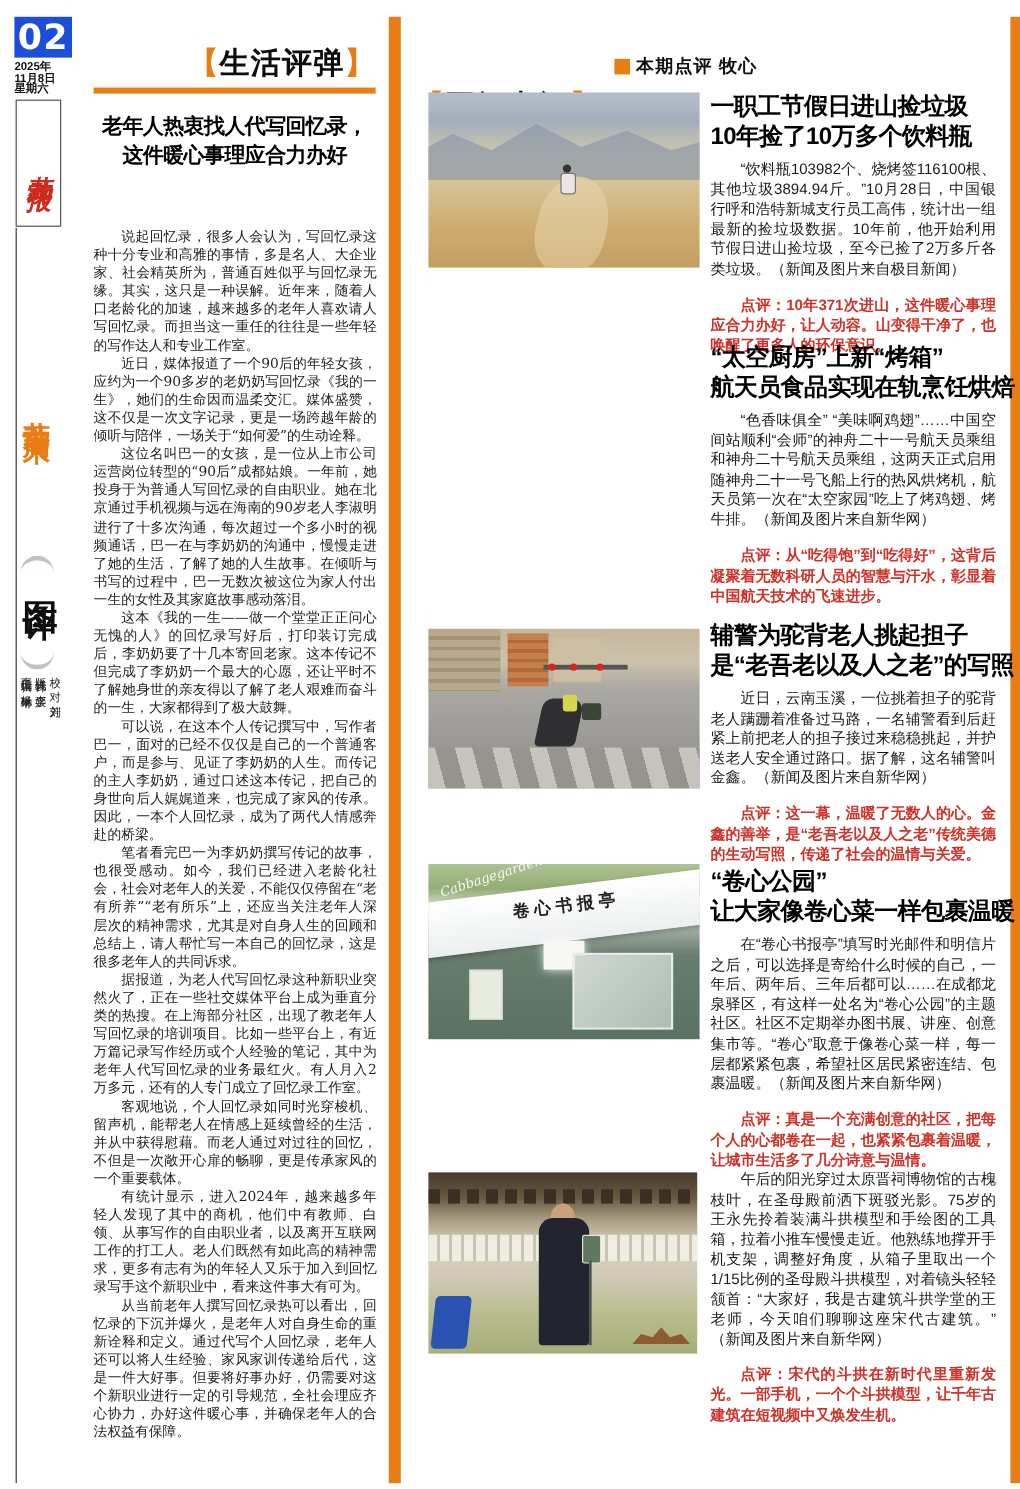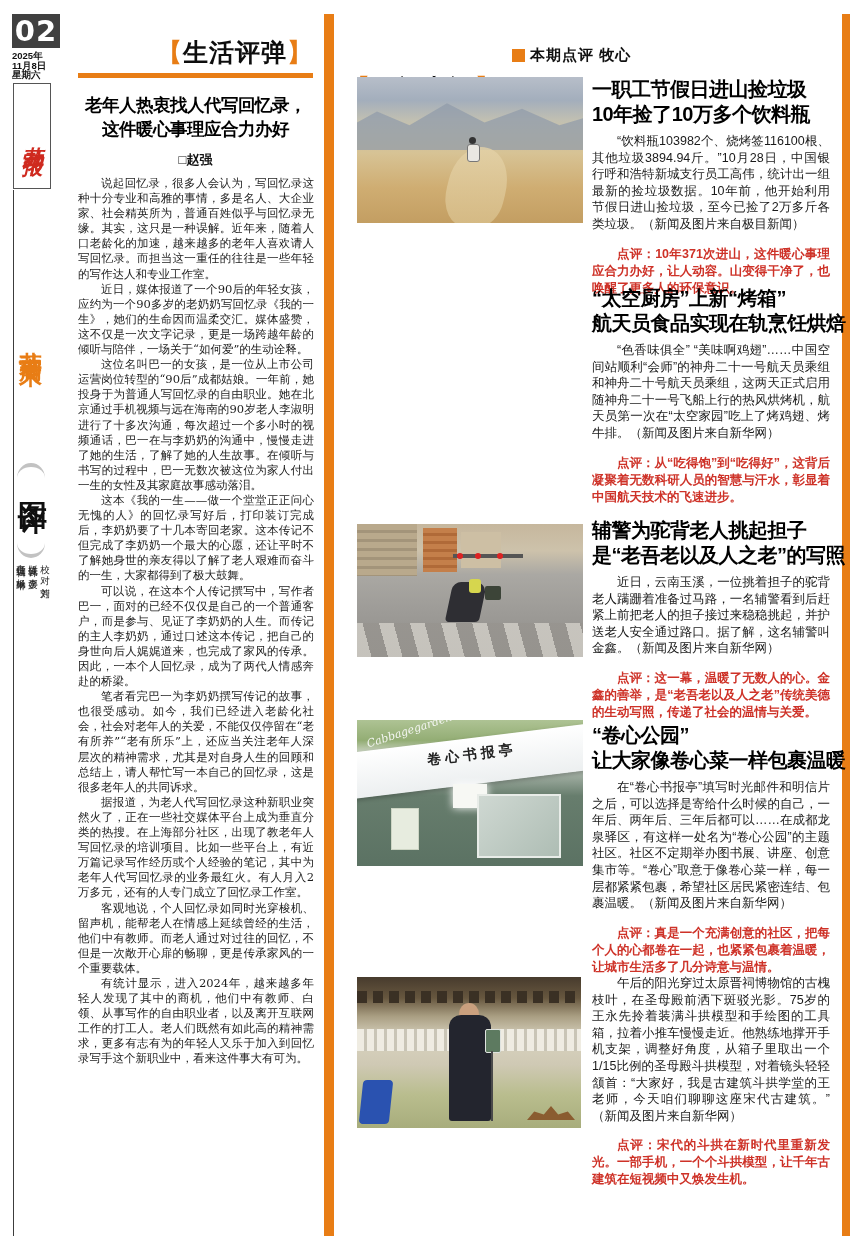--- a/index.html
+++ b/index.html
@@ -2,21 +2,21 @@
 <html lang="zh"><head>
 <meta charset="utf-8">
 <style>
   html,body{margin:0;padding:0;background:#fff;}
   #page{position:relative;width:850px;height:1241px;background:#fff;overflow:hidden;
         font-family:"Liberation Sans",sans-serif;color:#111;}
   .abs{position:absolute;}
   .v{writing-mode:vertical-rl;}
 
   
-  #pagenum{left:12px;top:14px;width:48px;height:34px;background:#404040;color:#fff;
+  #pagenum{left:12px;top:14px;width:48px;height:34px;background:#1d4ed8;color:#fff;
            font-family:"DejaVu Sans",sans-serif;font-weight:bold;font-size:29px;
            display:flex;align-items:center;justify-content:center;letter-spacing:1px;}
   #dateblock{left:12px;top:51px;width:54px;font-size:9.5px;font-weight:bold;line-height:9.5px;color:#111;}
   #masthead{left:13px;top:83px;width:36px;height:104px;border:1px solid #555;
             display:flex;align-items:center;justify-content:center;}
   #masthead span{writing-mode:vertical-rl;font-family:"DejaVu Serif",serif;font-style:italic;
             font-weight:bold;font-size:21px;color:#cf2a1f;letter-spacing:3px;}
   #sideline{left:13px;top:190px;width:0;height:1046px;border-left:1.6px solid #3c3c3c;}
   #edition{left:16px;top:333px;font-size:23px;font-weight:bold;letter-spacing:3px;}
   #sectionlabel{left:13px;top:478px;font-size:29px;font-weight:800;color:#0f0f0f;letter-spacing:3px;
@@ -29,21 +29,21 @@
   #credits span{display:block;}
 
   
   #essayHead{left:78px;top:36px;width:235px;text-align:right;font-size:25px;font-weight:bold;
              letter-spacing:1px;color:#0d0d0d;white-space:nowrap;}
   .brk{font-weight:bold;}
   #essayRule{left:78px;top:73px;width:235px;height:5px;}
   #essayTitle{left:78px;top:94px;width:235px;text-align:center;font-size:17.5px;font-weight:bold;
               line-height:23.5px;color:#000;letter-spacing:-0.5px;}
   #essayAuthor{left:78px;top:151px;width:235px;text-align:center;font-size:13px;font-weight:bold;color:#111;}
-  #essayBody{left:78px;top:176px;width:236px;font-family:"DejaVu Serif",serif;font-size:11.5px;
+  #essayBody{left:78px;top:190px;width:236px;font-family:"DejaVu Serif",serif;font-size:11.5px;
              line-height:15.1px;color:#1c1c1c;text-align:justify;}
   #essayBody p{margin:0;text-indent:2em;}
 
   
   #divider{left:324px;top:14px;width:10px;height:1222px;}
   #rightbar{left:842px;top:14px;width:8px;height:1222px;}
 
   
   #reviewHead{left:345px;top:36px;font-size:25px;font-weight:bold;letter-spacing:1px;color:#0d0d0d;white-space:nowrap;margin-top:36px;}
   #byline{left:494px;top:46px;display:flex;align-items:center;gap:5px;padding-left:18px;}
@@ -158,31 +158,31 @@
     <span>版式设计　李媛</span>
     <span>责任编辑　杨琳琳</span>
   </div>
 
   <div id="essayHead" class="abs"><span class="brk" style="color:#e87d15;">【</span><span>生活评弹</span><span class="brk" style="color:#e87d15;">】</span></div>
   <div id="essayRule" class="abs" style="background:#e87d15;"></div>
   <div id="essayTitle" class="abs">
     <div>老年人热衷找人代写回忆录，</div>
     <div>这件暖心事理应合力办好</div>
   </div>
-  <div id="essayAuthor" class="abs">□赵强</div>
   <div id="essayBody" class="abs">
     <p>说起回忆录，很多人会认为，写回忆录这种十分专业和高雅的事情，多是名人、大企业家、社会精英所为，普通百姓似乎与回忆录无缘。其实，这只是一种误解。近年来，随着人口老龄化的加速，越来越多的老年人喜欢请人写回忆录。而担当这一重任的往往是一些年轻的写作达人和专业工作室。</p>
     <p>近日，媒体报道了一个90后的年轻女孩，应约为一个90多岁的老奶奶写回忆录《我的一生》，她们的生命因而温柔交汇。媒体盛赞，这不仅是一次文字记录，更是一场跨越年龄的倾听与陪伴，一场关于“如何爱”的生动诠释。</p>
     <p>这位名叫巴一的女孩，是一位从上市公司运营岗位转型的“90后”成都姑娘。一年前，她投身于为普通人写回忆录的自由职业。她在北京通过手机视频与远在海南的90岁老人李淑明进行了十多次沟通，每次超过一个多小时的视频通话，巴一在与李奶奶的沟通中，慢慢走进了她的生活，了解了她的人生故事。在倾听与书写的过程中，巴一无数次被这位为家人付出一生的女性及其家庭故事感动落泪。</p>
     <p>这本《我的一生——做一个堂堂正正问心无愧的人》的回忆录写好后，打印装订完成后，李奶奶要了十几本寄回老家。这本传记不但完成了李奶奶一个最大的心愿，还让平时不了解她身世的亲友得以了解了老人艰难而奋斗的一生，大家都得到了极大鼓舞。</p>
     <p>可以说，在这本个人传记撰写中，写作者巴一，面对的已经不仅仅是自己的一个普通客户，而是参与、见证了李奶奶的人生。而传记的主人李奶奶，通过口述这本传记，把自己的身世向后人娓娓道来，也完成了家风的传承。因此，一本个人回忆录，成为了两代人情感奔赴的桥梁。</p>
     <p>笔者看完巴一为李奶奶撰写传记的故事，也很受感动。如今，我们已经进入老龄化社会，社会对老年人的关爱，不能仅仅停留在“老有所养”“老有所乐”上，还应当关注老年人深层次的精神需求，尤其是对自身人生的回顾和总结上，请人帮忙写一本自己的回忆录，这是很多老年人的共同诉求。</p>
     <p>据报道，为老人代写回忆录这种新职业突然火了，正在一些社交媒体平台上成为垂直分类的热搜。在上海部分社区，出现了教老年人写回忆录的培训项目。比如一些平台上，有近万篇记录写作经历或个人经验的笔记，其中为老年人代写回忆录的业务最红火。有人月入2万多元，还有的人专门成立了回忆录工作室。</p>
-    <p>客观地说，个人回忆录如同时光穿梭机、留声机，能帮老人在情感上延续曾经的生活，他们中有教师。而老人通过对过往的回忆，不但是一次敞开心扉的畅聊，更是传承家风的一个重要载体。</p>
+    <p>客观地说，个人回忆录如同时光穿梭机、留声机，能帮老人在情感上延续曾经的生活，并从中获得慰藉。而老人通过对过往的回忆，不但是一次敞开心扉的畅聊，更是传承家风的一个重要载体。</p>
     <p>有统计显示，进入2024年，越来越多年轻人发现了其中的商机，他们中有教师、白领、从事写作的自由职业者，以及离开互联网工作的打工人。老人们既然有如此高的精神需求，更多有志有为的年轻人又乐于加入到回忆录写手这个新职业中，看来这件事大有可为。</p>
+    <p>从当前老年人撰写回忆录热可以看出，回忆录的下沉并爆火，是老年人对自身生命的重新诠释和定义。通过代写个人回忆录，老年人还可以将人生经验、家风家训传递给后代，这是一件大好事。但要将好事办好，仍需要对这个新职业进行一定的引导规范，全社会理应齐心协力，办好这件暖心事，并确保老年人的合法权益有保障。</p>
   </div>
 
   <div id="divider" class="abs" style="background:#e87d15;"></div>
   <div id="rightbar" class="abs" style="background:#e87d15;"></div>
 
   <div id="reviewHead" class="abs"><span class="brk" style="color:#e87d15;">【</span><span>图闻点评</span><span class="brk" style="color:#e87d15;">】</span></div>
   <div id="byline" class="abs">
     <span class="sq" style="background:#e87d15;"></span>
     <span class="bl">本期点评 牧心</span>
   </div>

